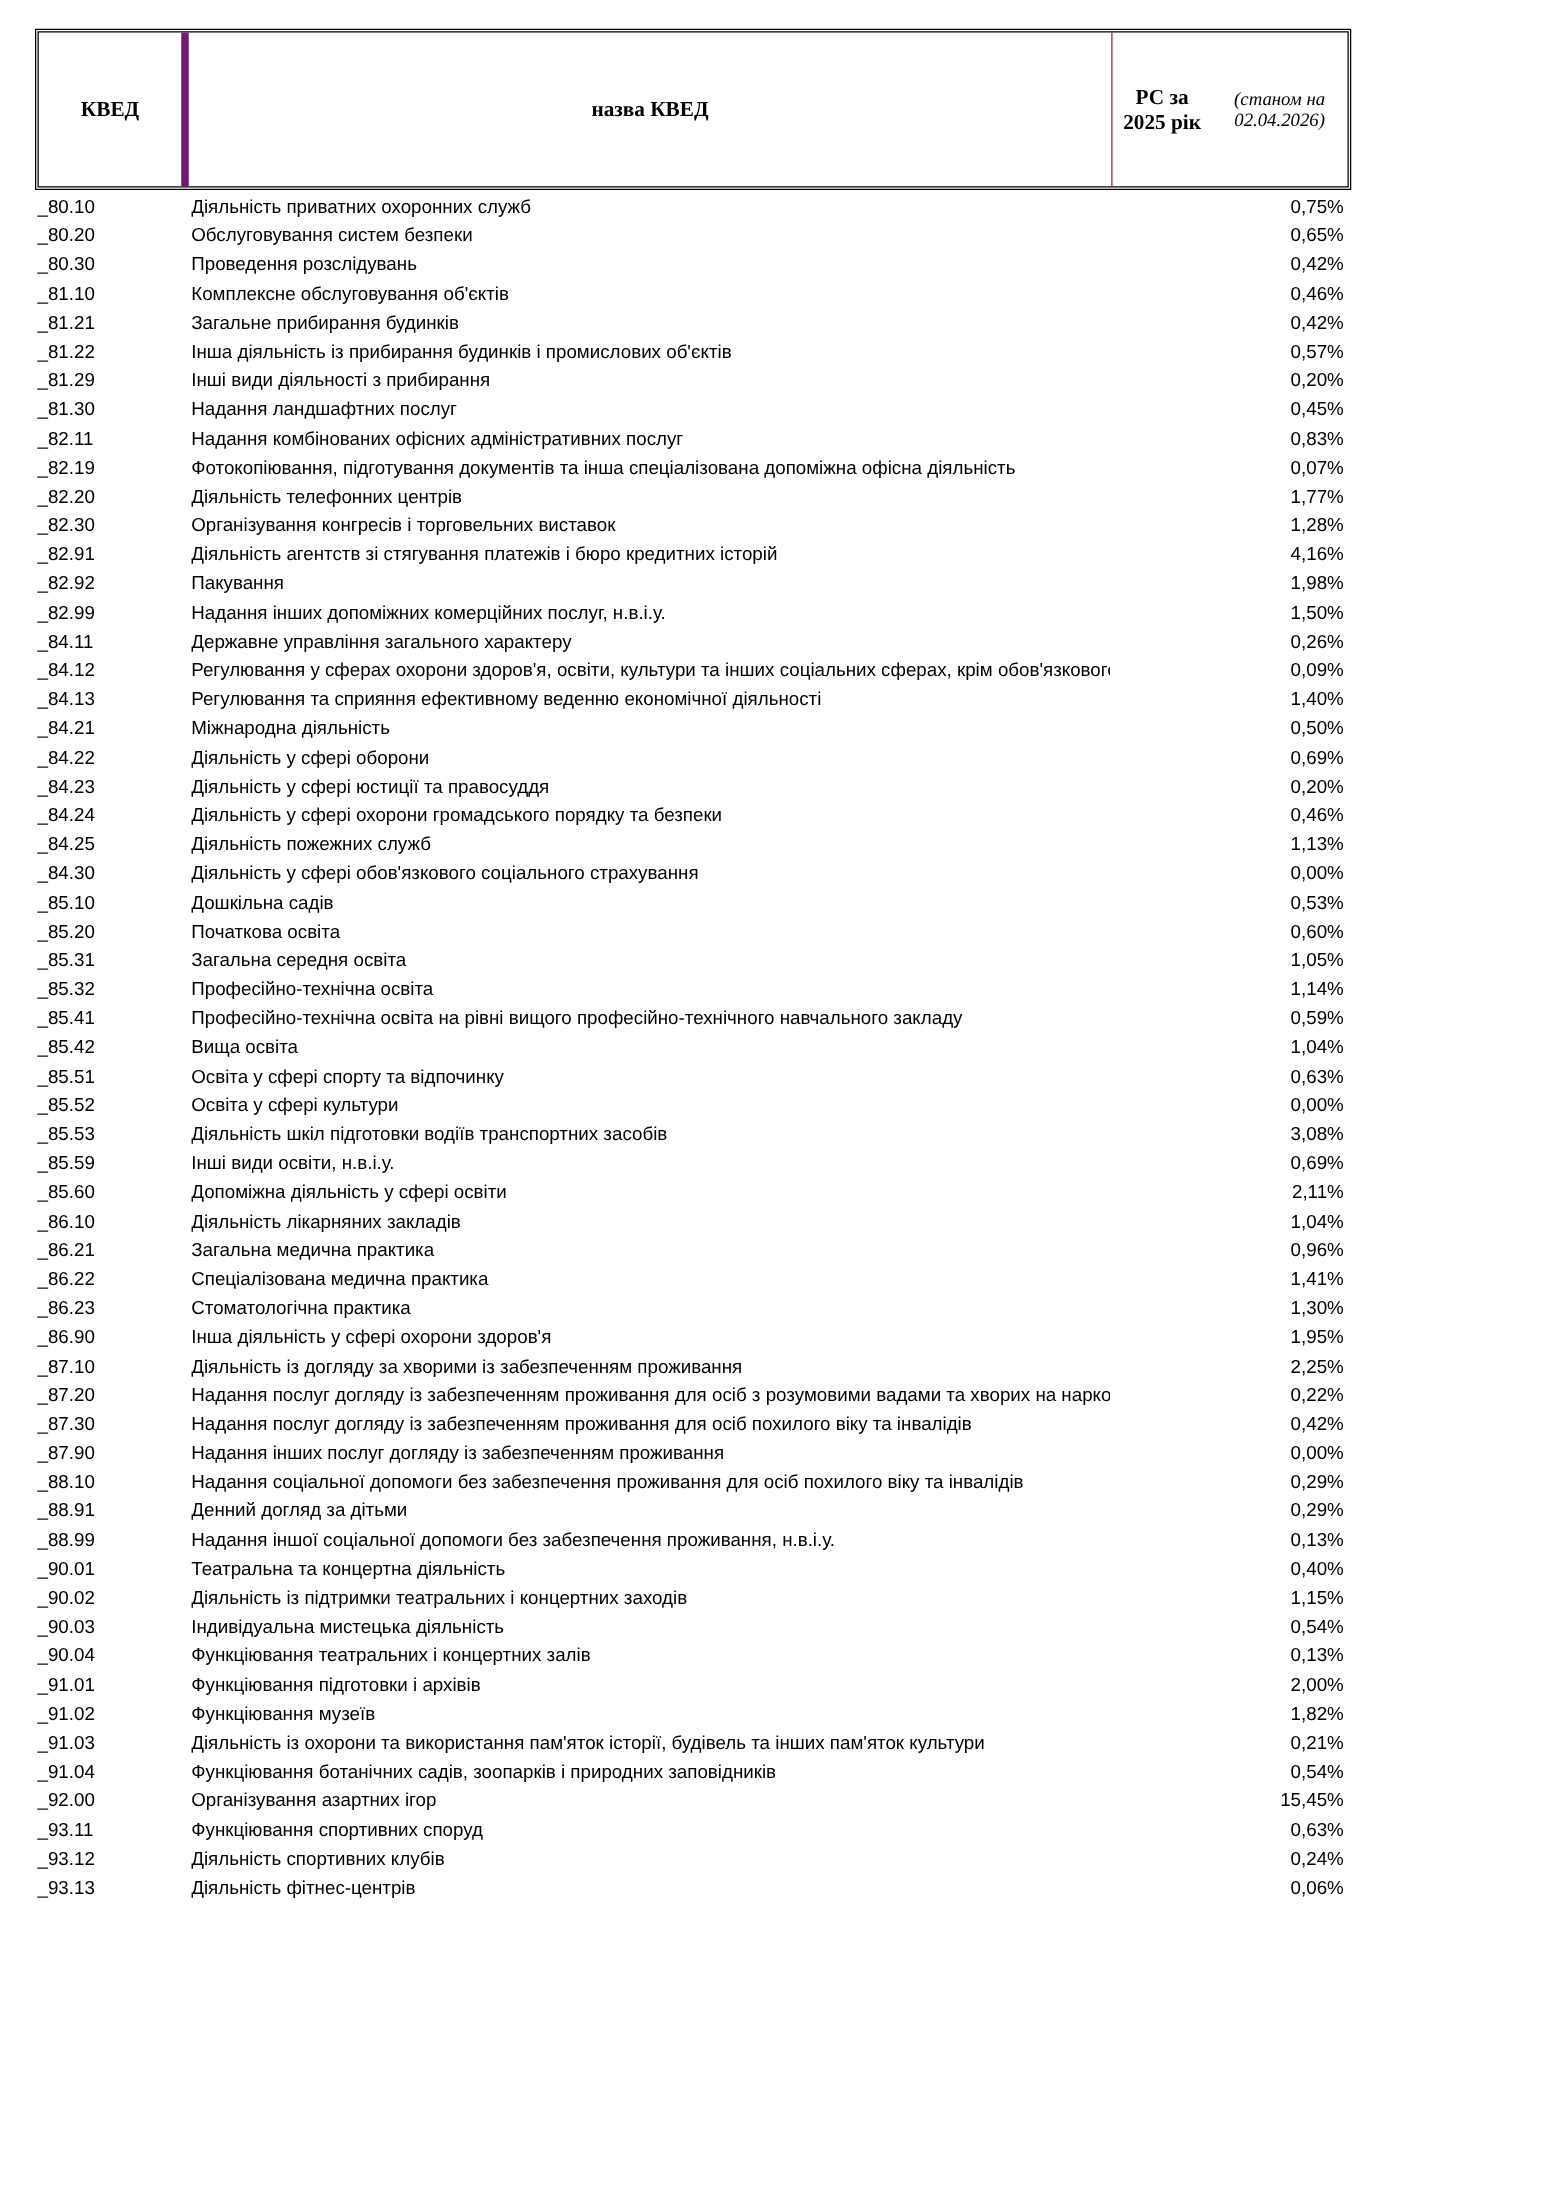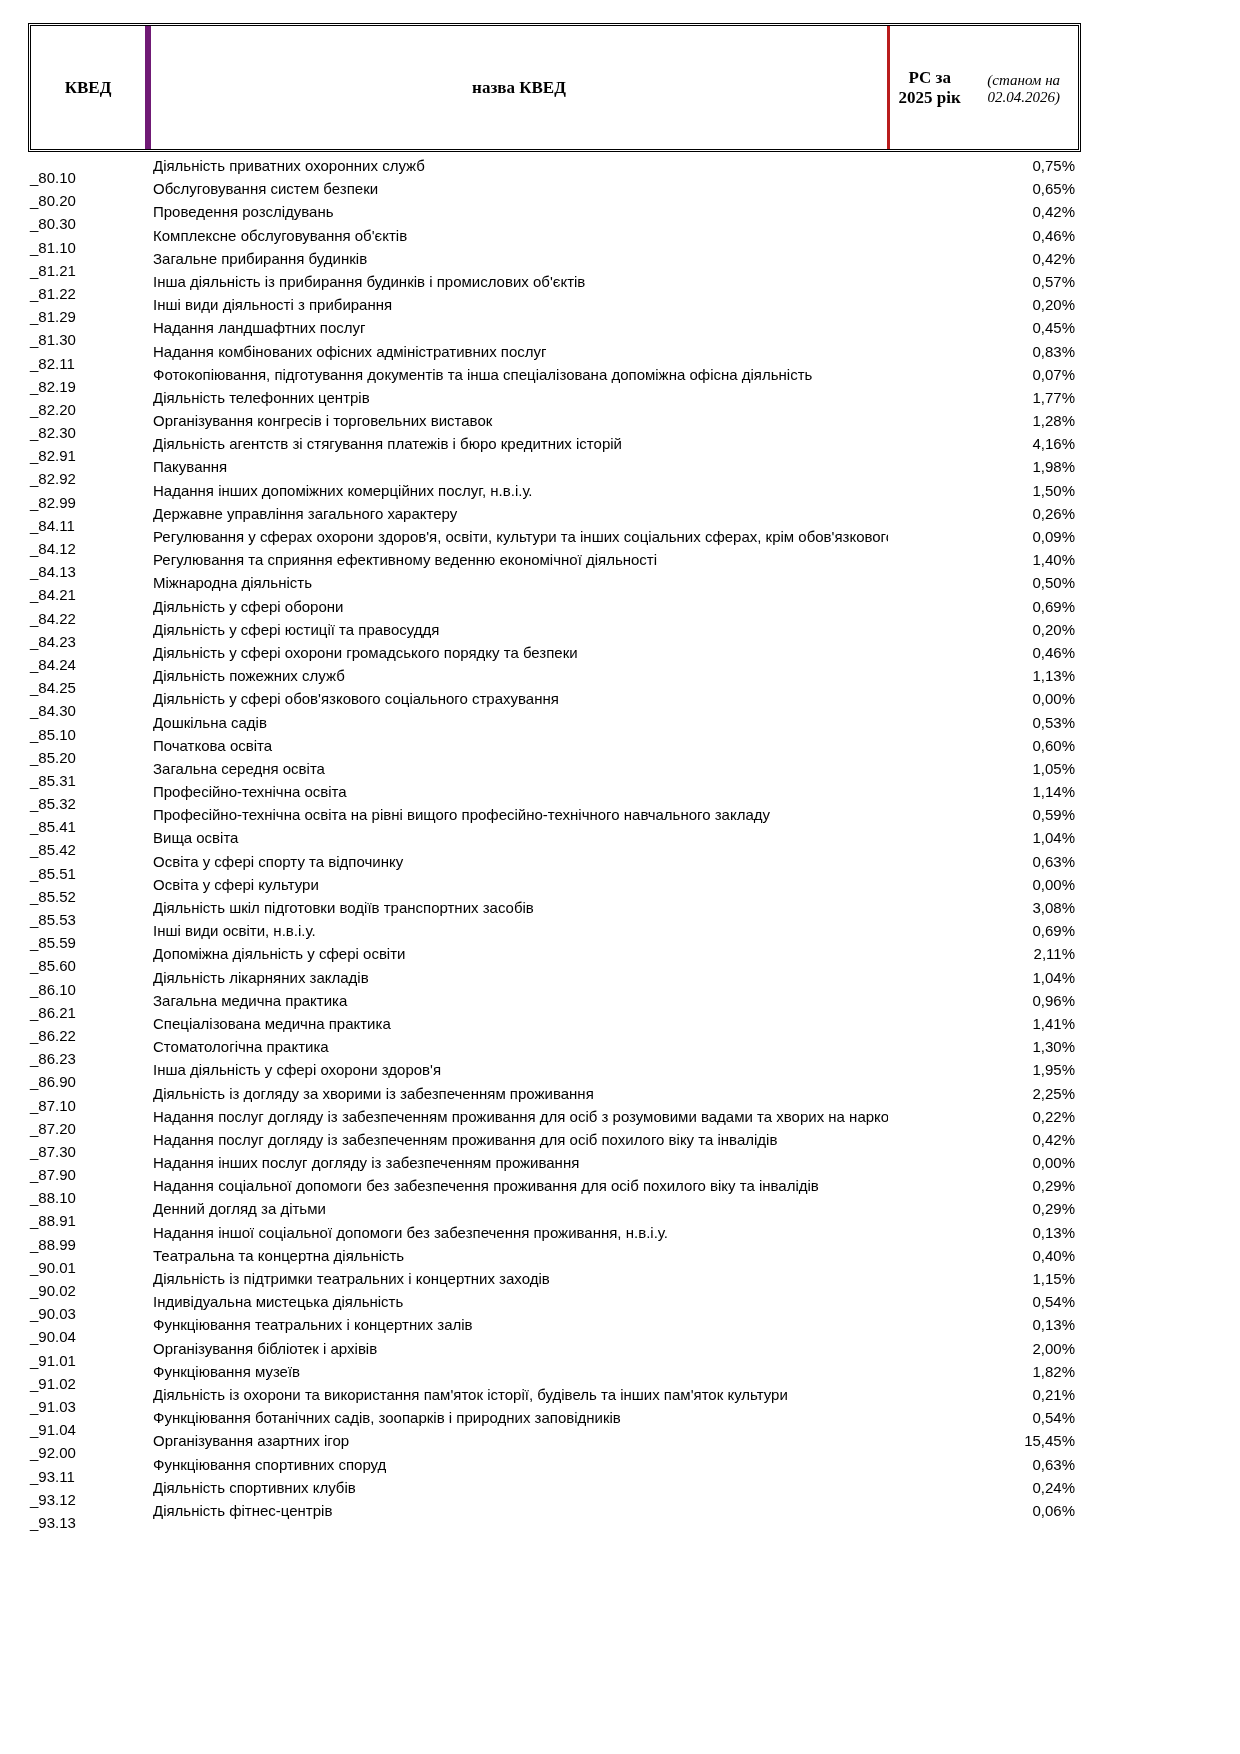--- a/index.html
+++ b/index.html
@@ -4,27 +4,27 @@
 <style>
   html, body { margin: 0; padding: 0; background: #ffffff; }
   body { width: 1240px; height: 1754px; position: relative; overflow: hidden; font-family: "Liberation Sans", sans-serif; color: #000; }
   .hdr {
     position: absolute; left: 28px; top: 23px; width: 1053px; height: 129px;
     border: 3px double #000; box-sizing: border-box;
     display: flex;
   }
   .hdr .c { display: flex; align-items: center; justify-content: center; box-sizing: border-box; text-align: center; }
   .hdr .c1 { width: 120px; border-right: 6px solid #701a75; }
-  .hdr .c2 { width: 739px; border-right: 3px solid #b91c1c; }
+  .hdr .c2 { width: 739px; border-right: 1px solid #b91c1c; }
   .hdr .c3 { flex: 1; flex-direction: row; }
   .hb { font-family: "Liberation Serif", serif; font-weight: bold; font-size: 17px; }
   .hi { font-family: "Liberation Serif", serif; font-style: italic; font-size: 15px; margin-top: 3px; }
   .rows { position: absolute; left: 0; top: 154px; width: 1240px; }
   .row { position: relative; height: 23.2px; font-size: 15px; line-height: 23.2px; }
-  .row .code { position: absolute; left: 30px; top: 12px; }
+  .row .code { position: absolute; left: 30px; top: 0; }
   .row .name { position: absolute; left: 153px; top: 0; width: 735px; white-space: nowrap; overflow: hidden; }
   .row .val { position: absolute; right: 165px; top: 0; text-align: left; }
 </style>
 </head>
 <body>
 
 <div class="hdr">
   <div class="c c1">
     <span class="hb">КВЕД</span>
   </div>
@@ -288,21 +288,21 @@
       <span class="name">Індивідуальна мистецька діяльність</span>
       <span class="val">0,54%</span>
     </div>
     <div class="row">
       <span class="code">_90.04</span>
       <span class="name">Функціювання театральних і концертних залів</span>
       <span class="val">0,13%</span>
     </div>
     <div class="row">
       <span class="code">_91.01</span>
-      <span class="name">Організування бібліотек і архівів</span>
+      <span class="name">Функціювання підготовки і архівів</span>
       <span class="val">2,00%</span>
     </div>
     <div class="row">
       <span class="code">_91.02</span>
       <span class="name">Функціювання музеїв</span>
       <span class="val">1,82%</span>
     </div>
     <div class="row">
       <span class="code">_91.03</span>
       <span class="name">Діяльність із охорони  та використання пам'яток історії, будівель та інших пам'яток культури</span>

